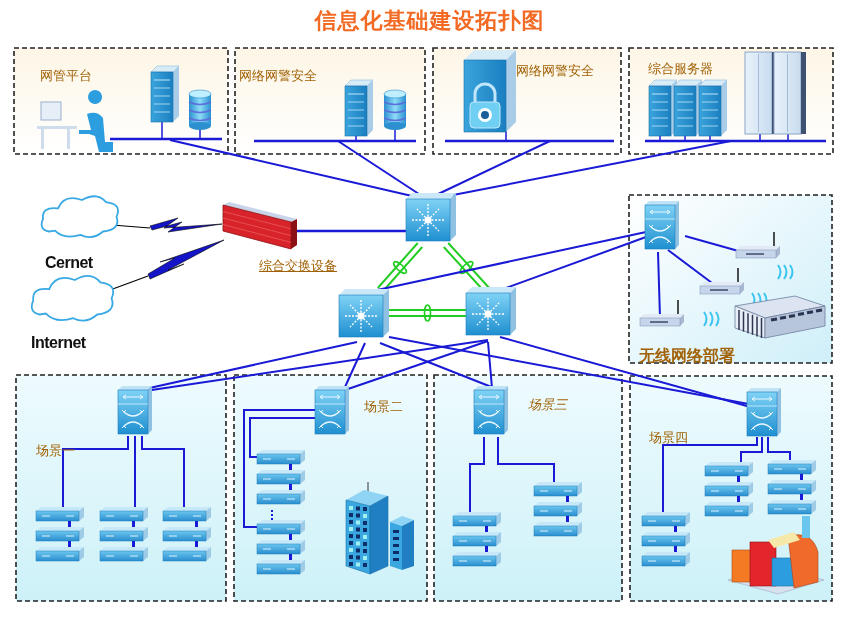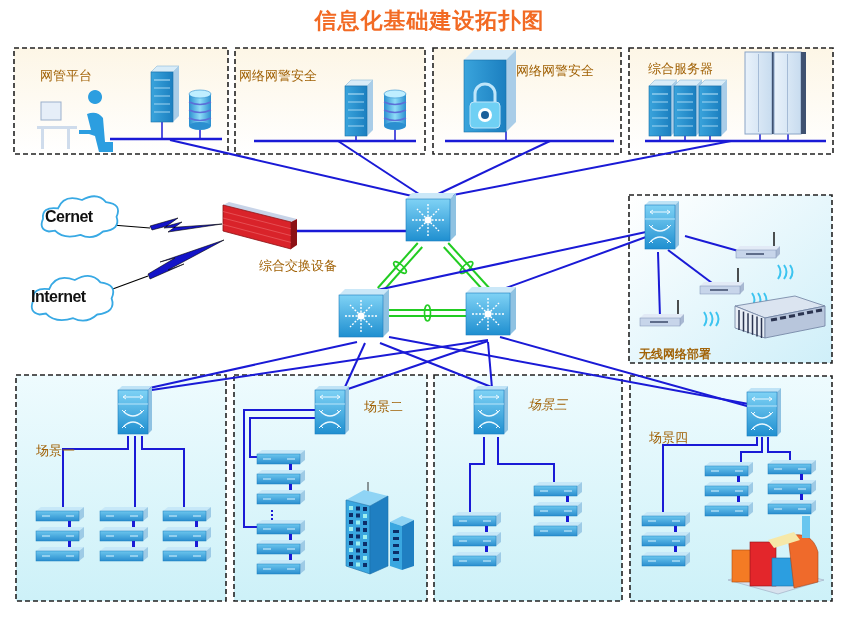--- a/index.html
+++ b/index.html
@@ -1,21 +1,21 @@
 <!DOCTYPE html>
 <html><head>
 <meta charset="utf-8">
 <style>
   html,body{margin:0;padding:0;background:#fff;}
   body{width:849px;height:620px;position:relative;overflow:hidden;font-family:"DejaVu Sans","Liberation Sans",sans-serif;}
   #stage{position:absolute;left:0;top:0;width:849px;height:620px;}
   .title{position:absolute;left:0;top:6px;width:849px;text-align:center;font-family:"DejaVu Serif","Liberation Serif",serif;font-weight:bold;font-size:22px;color:#f26a24;letter-spacing:1px;padding-left:10px;box-sizing:border-box;}
   .lbl{position:absolute;font-size:13px;color:#a16207;white-space:nowrap;}
   .lbl.bold{font-weight:bold;}
-  .cloud-lbl{position:absolute;font-family:"Liberation Sans",sans-serif;font-weight:bold;font-size:16px;color:#111;letter-spacing:-0.5px;}
+  .cloud-lbl{position:absolute;font-family:"Liberation Sans",sans-serif;font-weight:bold;font-size:16px;color:#111;letter-spacing:-0.5px;margin-top:46px;}
 </style>
 </head>
 <body>
 
 <div id="stage">
   <svg id="svg" width="849" height="620" viewBox="0 0 849 620" xmlns="http://www.w3.org/2000/svg">
     <defs>
       <linearGradient id="gTopZone" x1="0" y1="0" x2="0" y2="1">
         <stop offset="0" stop-color="#fdf6e6"></stop>
           <stop offset="1" stop-color="#ffffff"></stop>
@@ -381,21 +381,21 @@
 
   <div class="title">信息化基础建设拓扑图</div>
 
   <div class="lbl" style="left:40px;top:67px;">网管平台</div>
   <div class="lbl" style="left:239px;top:67px;">网络网警安全</div>
   <div class="lbl" style="left:516px;top:62px;text-align:center;">网络网警安全</div>
   <div class="lbl" style="left:648px;top:60px;text-align:center;">综合服务器</div>
 
   <div class="cloud-lbl" style="left:45px;top:208px;">Cernet</div>
   <div class="cloud-lbl" style="left:31px;top:288px;">Internet</div>
-  <div class="lbl" style="left:259px;top:257px;">综合交换设备</div>
-
-  <div class="lbl bold" style="left:639px;top:346px;font-size:12px;">无线网络部署</div>
+  <div class="lbl" style="left:259px;top:257px;text-decoration:underline;">综合交换设备</div>
+
+  <div class="lbl bold" style="left:639px;top:346px;font-size:16px;">无线网络部署</div>
 
   <div class="lbl" style="left:36px;top:398px;margin-top:44px;">场景一</div>
   <div class="lbl" style="left:364px;top:398px;">场景二</div>
   <div class="lbl" style="left:528px;top:396px;font-style:italic;">场景三</div>
   <div class="lbl" style="left:649px;top:412px;margin-top:17px;">场景四</div>
 </div>
 
 </body></html>

